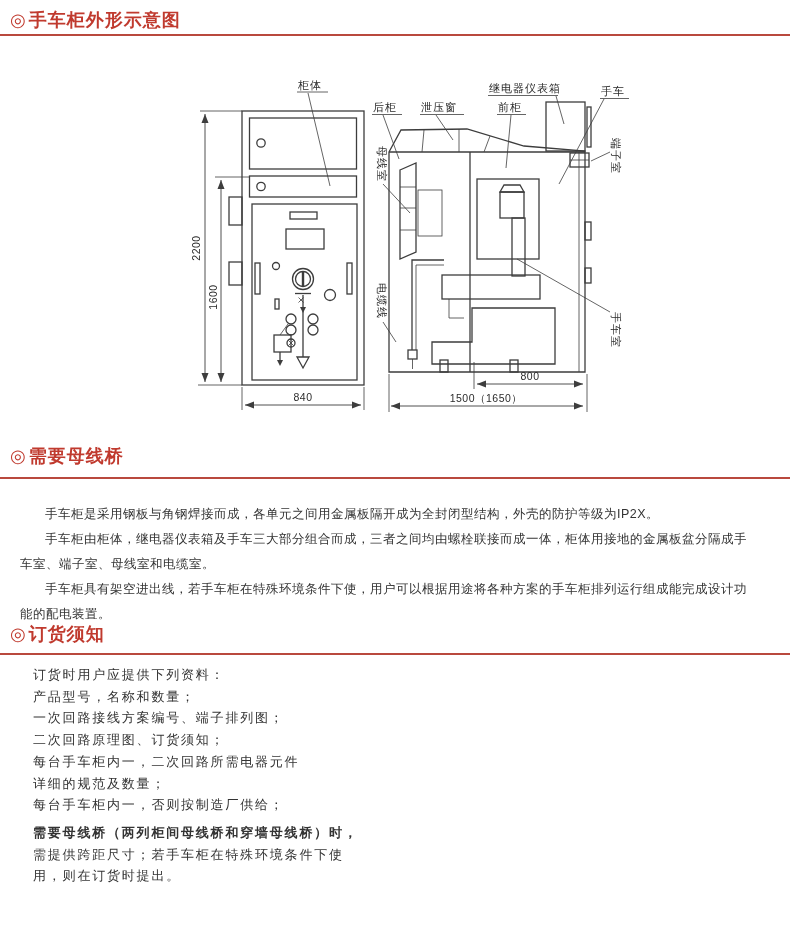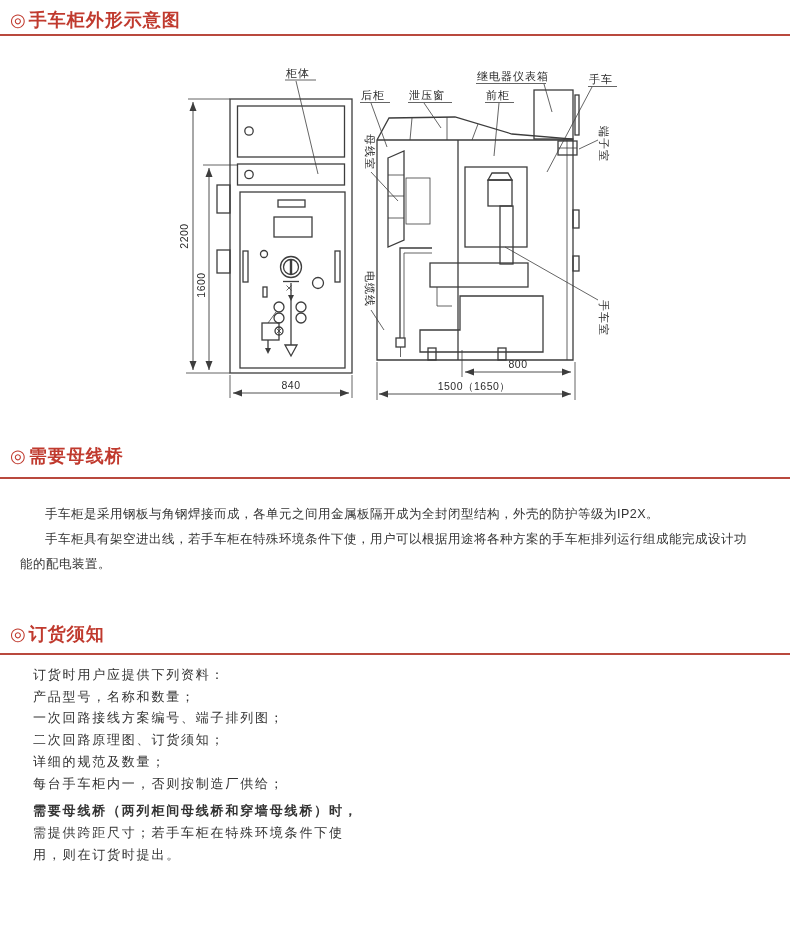--- a/index.html
+++ b/index.html
@@ -21,21 +21,21 @@
   .paras p {
     margin:0; text-indent:2em; font-size:12.5px; line-height:25px;
     letter-spacing:0.5px; color:#333333; font-weight:500;
   }
   .olist { position:absolute; left:33px; top:664px; width:720px; }
   .olist p {
     margin:0; font-size:13px; line-height:21.7px; letter-spacing:1.8px;
     color:#333333; font-weight:500;
   }
   .olist p.gap { margin-top:6px;font-weight:bold; }
-  figure.diagram { position:absolute; left:0; top:60px; width:679px; height:345px; margin:0; }
+  figure.diagram { position:absolute; left:0; top:60px; width:679px; height:345px; margin:12px; }
   svg { display:block; }
   g.s { fill:none; stroke:#3d3d3d; stroke-width:1.3px; }
   svg .t { stroke-width:0.8px; }
   svg .d { stroke-width:0.9px; }
   svg .w2 { stroke-width:2.4px; }
   svg .solid { fill:#3d3d3d; stroke:none; }
   g.txt { stroke:none; fill:#2b2b2b; }
   g.txt text { font-family:"Liberation Sans", sans-serif; font-size:11px; letter-spacing:1px; }
   g.txt text.dimtext { font-size:10.5px; letter-spacing:0.5px; }
 </style>
@@ -189,34 +189,36 @@
   </figure>
 
   <h2 class="sec-head" style="top:444px;">
     <span class="bullet">◎</span>
     <span>需要母线桥</span>
   </h2>
   <div class="rule" style="top:477px;"></div>
 
   <div class="paras">
     <p>手车柜是采用钢板与角钢焊接而成，各单元之间用金属板隔开成为全封闭型结构，外壳的防护等级为IP2X。</p>
+    <p>手车柜由柜体，继电器仪表箱及手车三大部分组合而成，三者之间均由螺栓联接而成一体，柜体用接地的金属板盆分隔成手车室、端子室、母线室和电缆室。</p>
     <p>手车柜具有架空进出线，若手车柜在特殊环境条件下使，用户可以根据用途将各种方案的手车柜排列运行组成能完成设计功能的配电装置。</p>
   </div>
 
   <h2 class="sec-head" style="top:622px;">
     <span class="bullet">◎</span>
     <span>订货须知</span>
   </h2>
   <div class="rule" style="top:653px;"></div>
 
   <div class="olist">
     <p>订货时用户应提供下列资料：</p>
     <p>产品型号，名称和数量；</p>
     <p>一次回路接线方案编号、端子排列图；</p>
     <p>二次回路原理图、订货须知；</p>
+    <p>每台手车柜内一，二次回路所需电器元件</p>
     <p>详细的规范及数量；</p>
     <p>每台手车柜内一，否则按制造厂供给；</p>
     <p class="gap">需要母线桥（两列柜间母线桥和穿墙母线桥）时，</p>
     <p>需提供跨距尺寸；若手车柜在特殊环境条件下使</p>
     <p>用，则在订货时提出。</p>
   </div>
 
 </div>
 
 </body></html>

